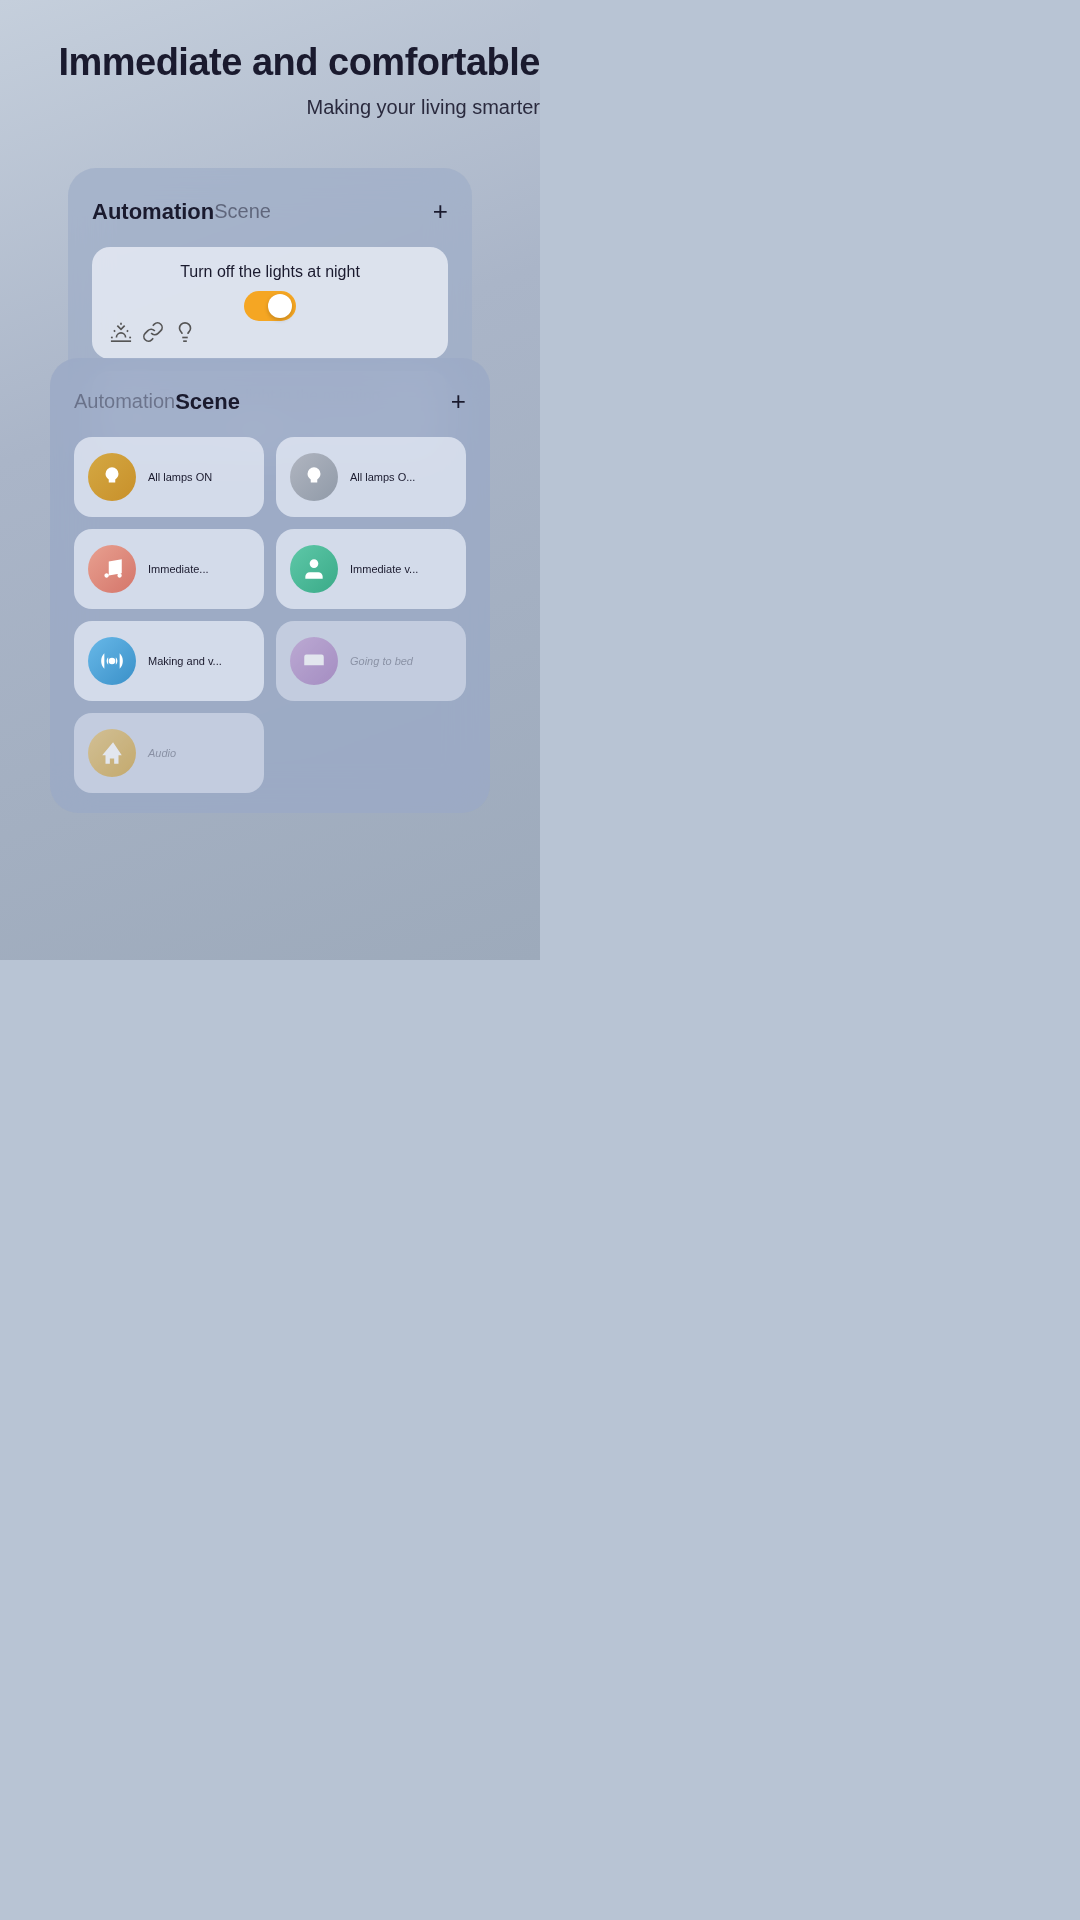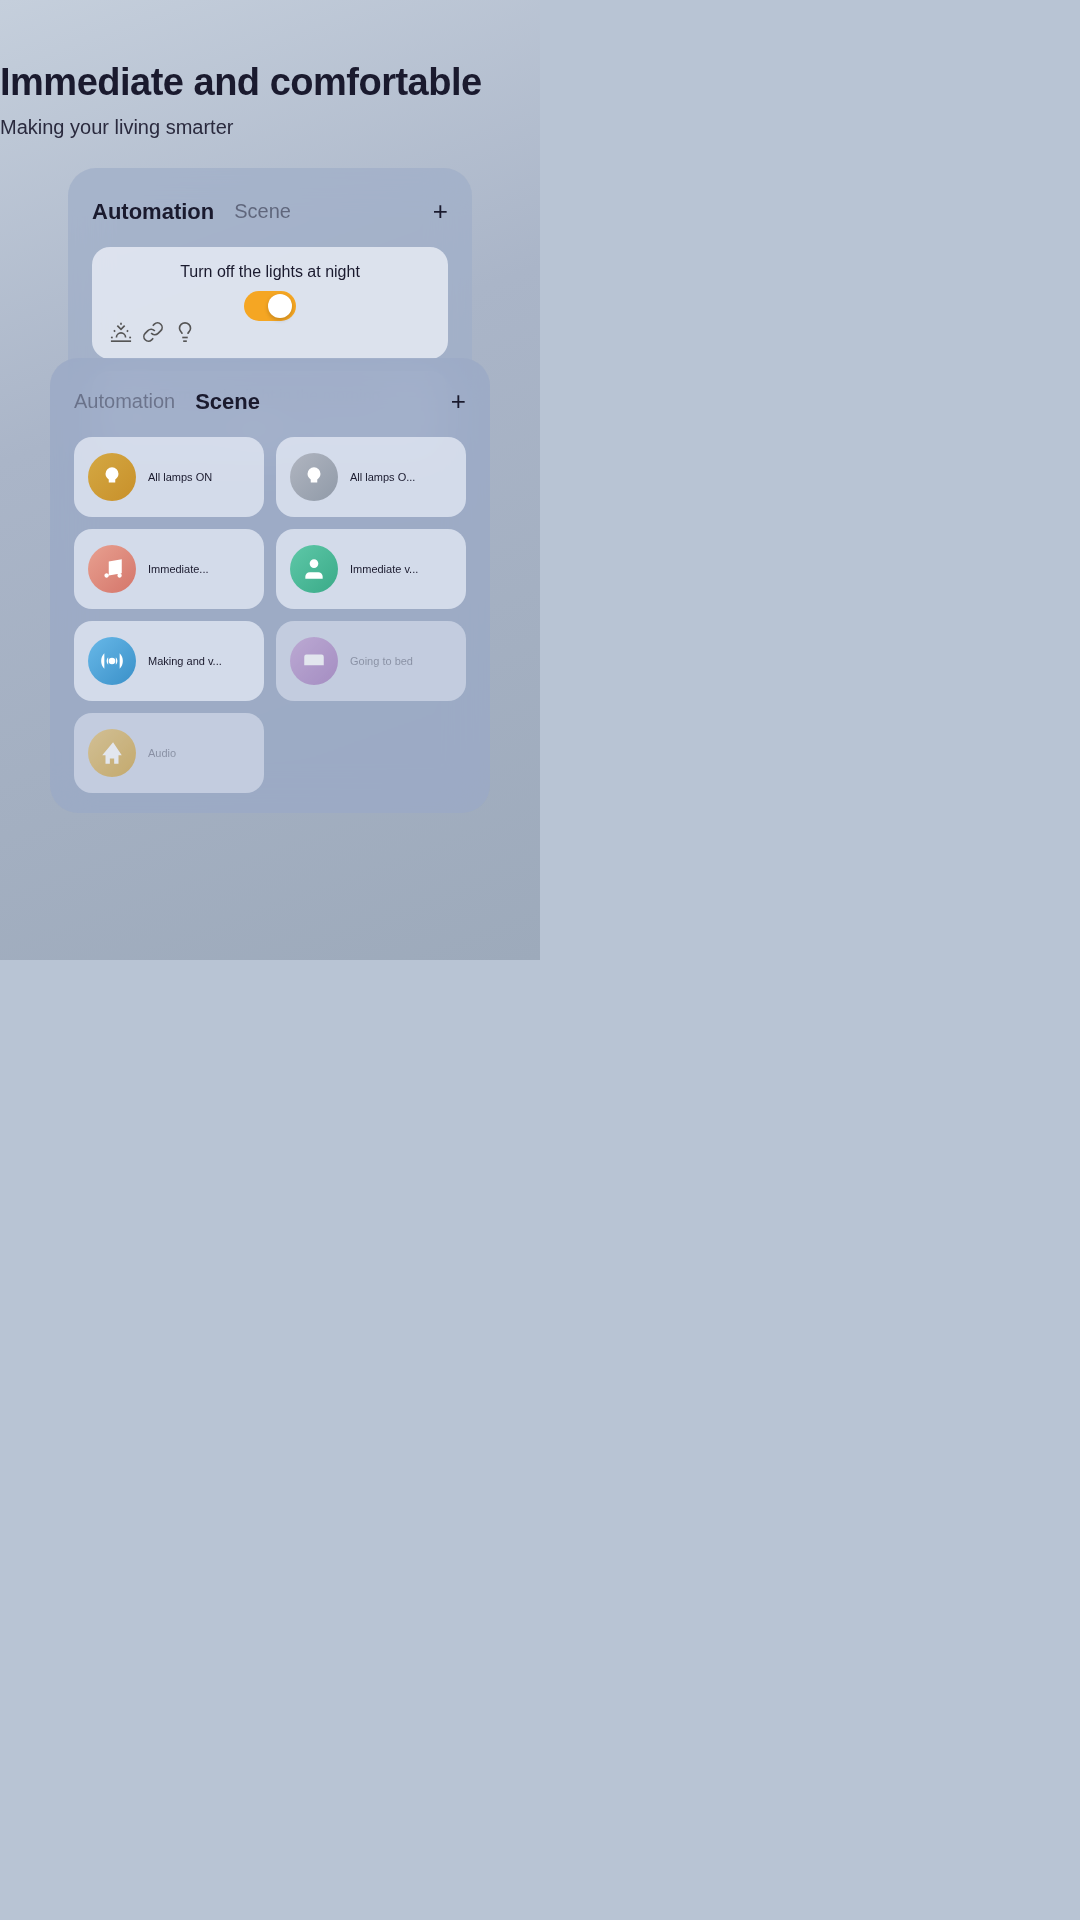--- a/index.html
+++ b/index.html
@@ -16,22 +16,22 @@
 
     .bg {
       position: absolute;
       inset: 0;
       background: linear-gradient(160deg, #c5cfdc 0%, #aab5c8 40%, #9daabb 100%);
     }
 
     .hero-text {
       position: relative;
       z-index: 2;
-      text-align: left;
-      padding-top: 60px;
+      text-align: right;
+      padding-top: 40px;
       padding-bottom: 30px;
     }
 
     .hero-title {
       font-size: 38px;
       font-weight: 800;
       color: #1a1a2e;
       line-height: 1.2;
       letter-spacing: -0.5px;
     }
@@ -52,21 +52,21 @@
       background: rgba(160, 175, 200, 0.75);
       backdrop-filter: blur(20px);
       border-radius: 28px;
       padding: 28px 24px 24px;
       z-index: 3;
     }
 
     .card-tabs {
       display: flex;
       align-items: center;
-      gap: 20px;
+      gap: 0;
       margin-bottom: 20px;
     }
 
     .tab-label {
       font-size: 22px;
       font-weight: 700;
       color: #1a1a2e;
     }
 
     .tab-label.inactive {
@@ -176,20 +176,21 @@
       border-radius: 18px;
       padding: 16px 14px;
       display: flex;
       align-items: center;
       gap: 12px;
       cursor: pointer;
     }
 
     .scene-item.faded {
       opacity: 0.7;
+      font-style: italic;
     }
 
     .scene-icon {
       width: 48px;
       height: 48px;
       border-radius: 50%;
       display: flex;
       align-items: center;
       justify-content: center;
       font-size: 24px;

